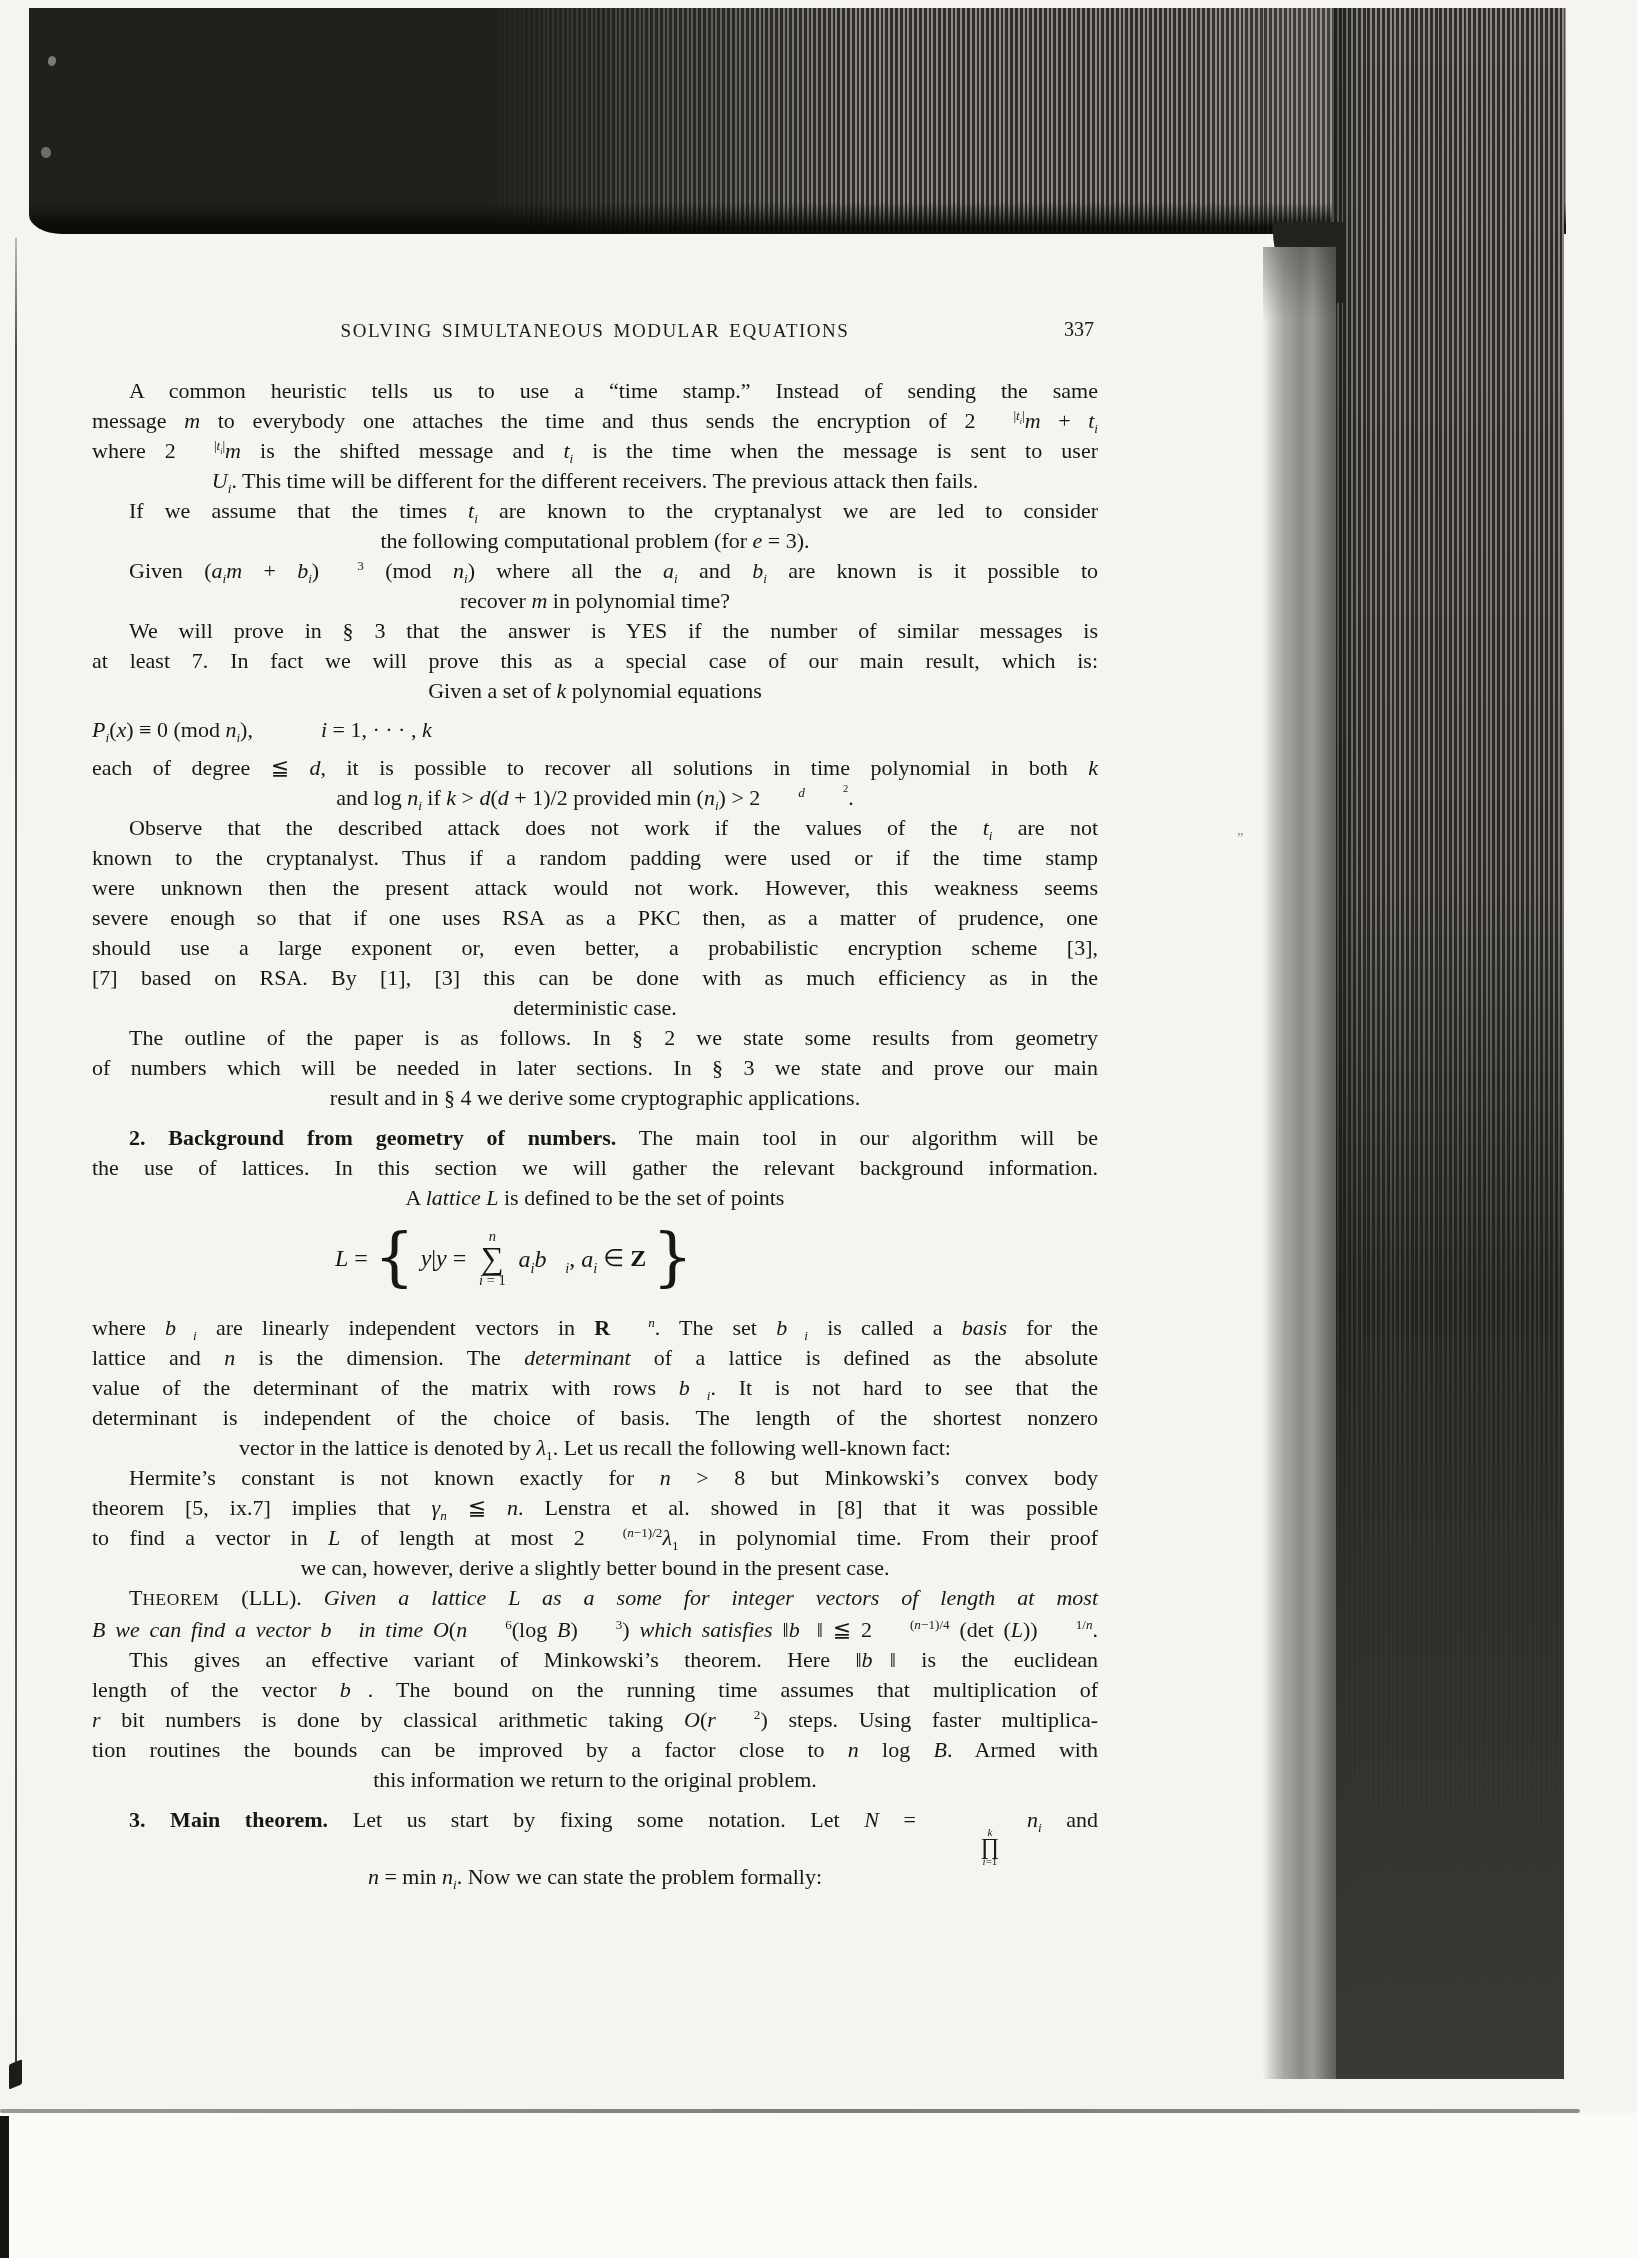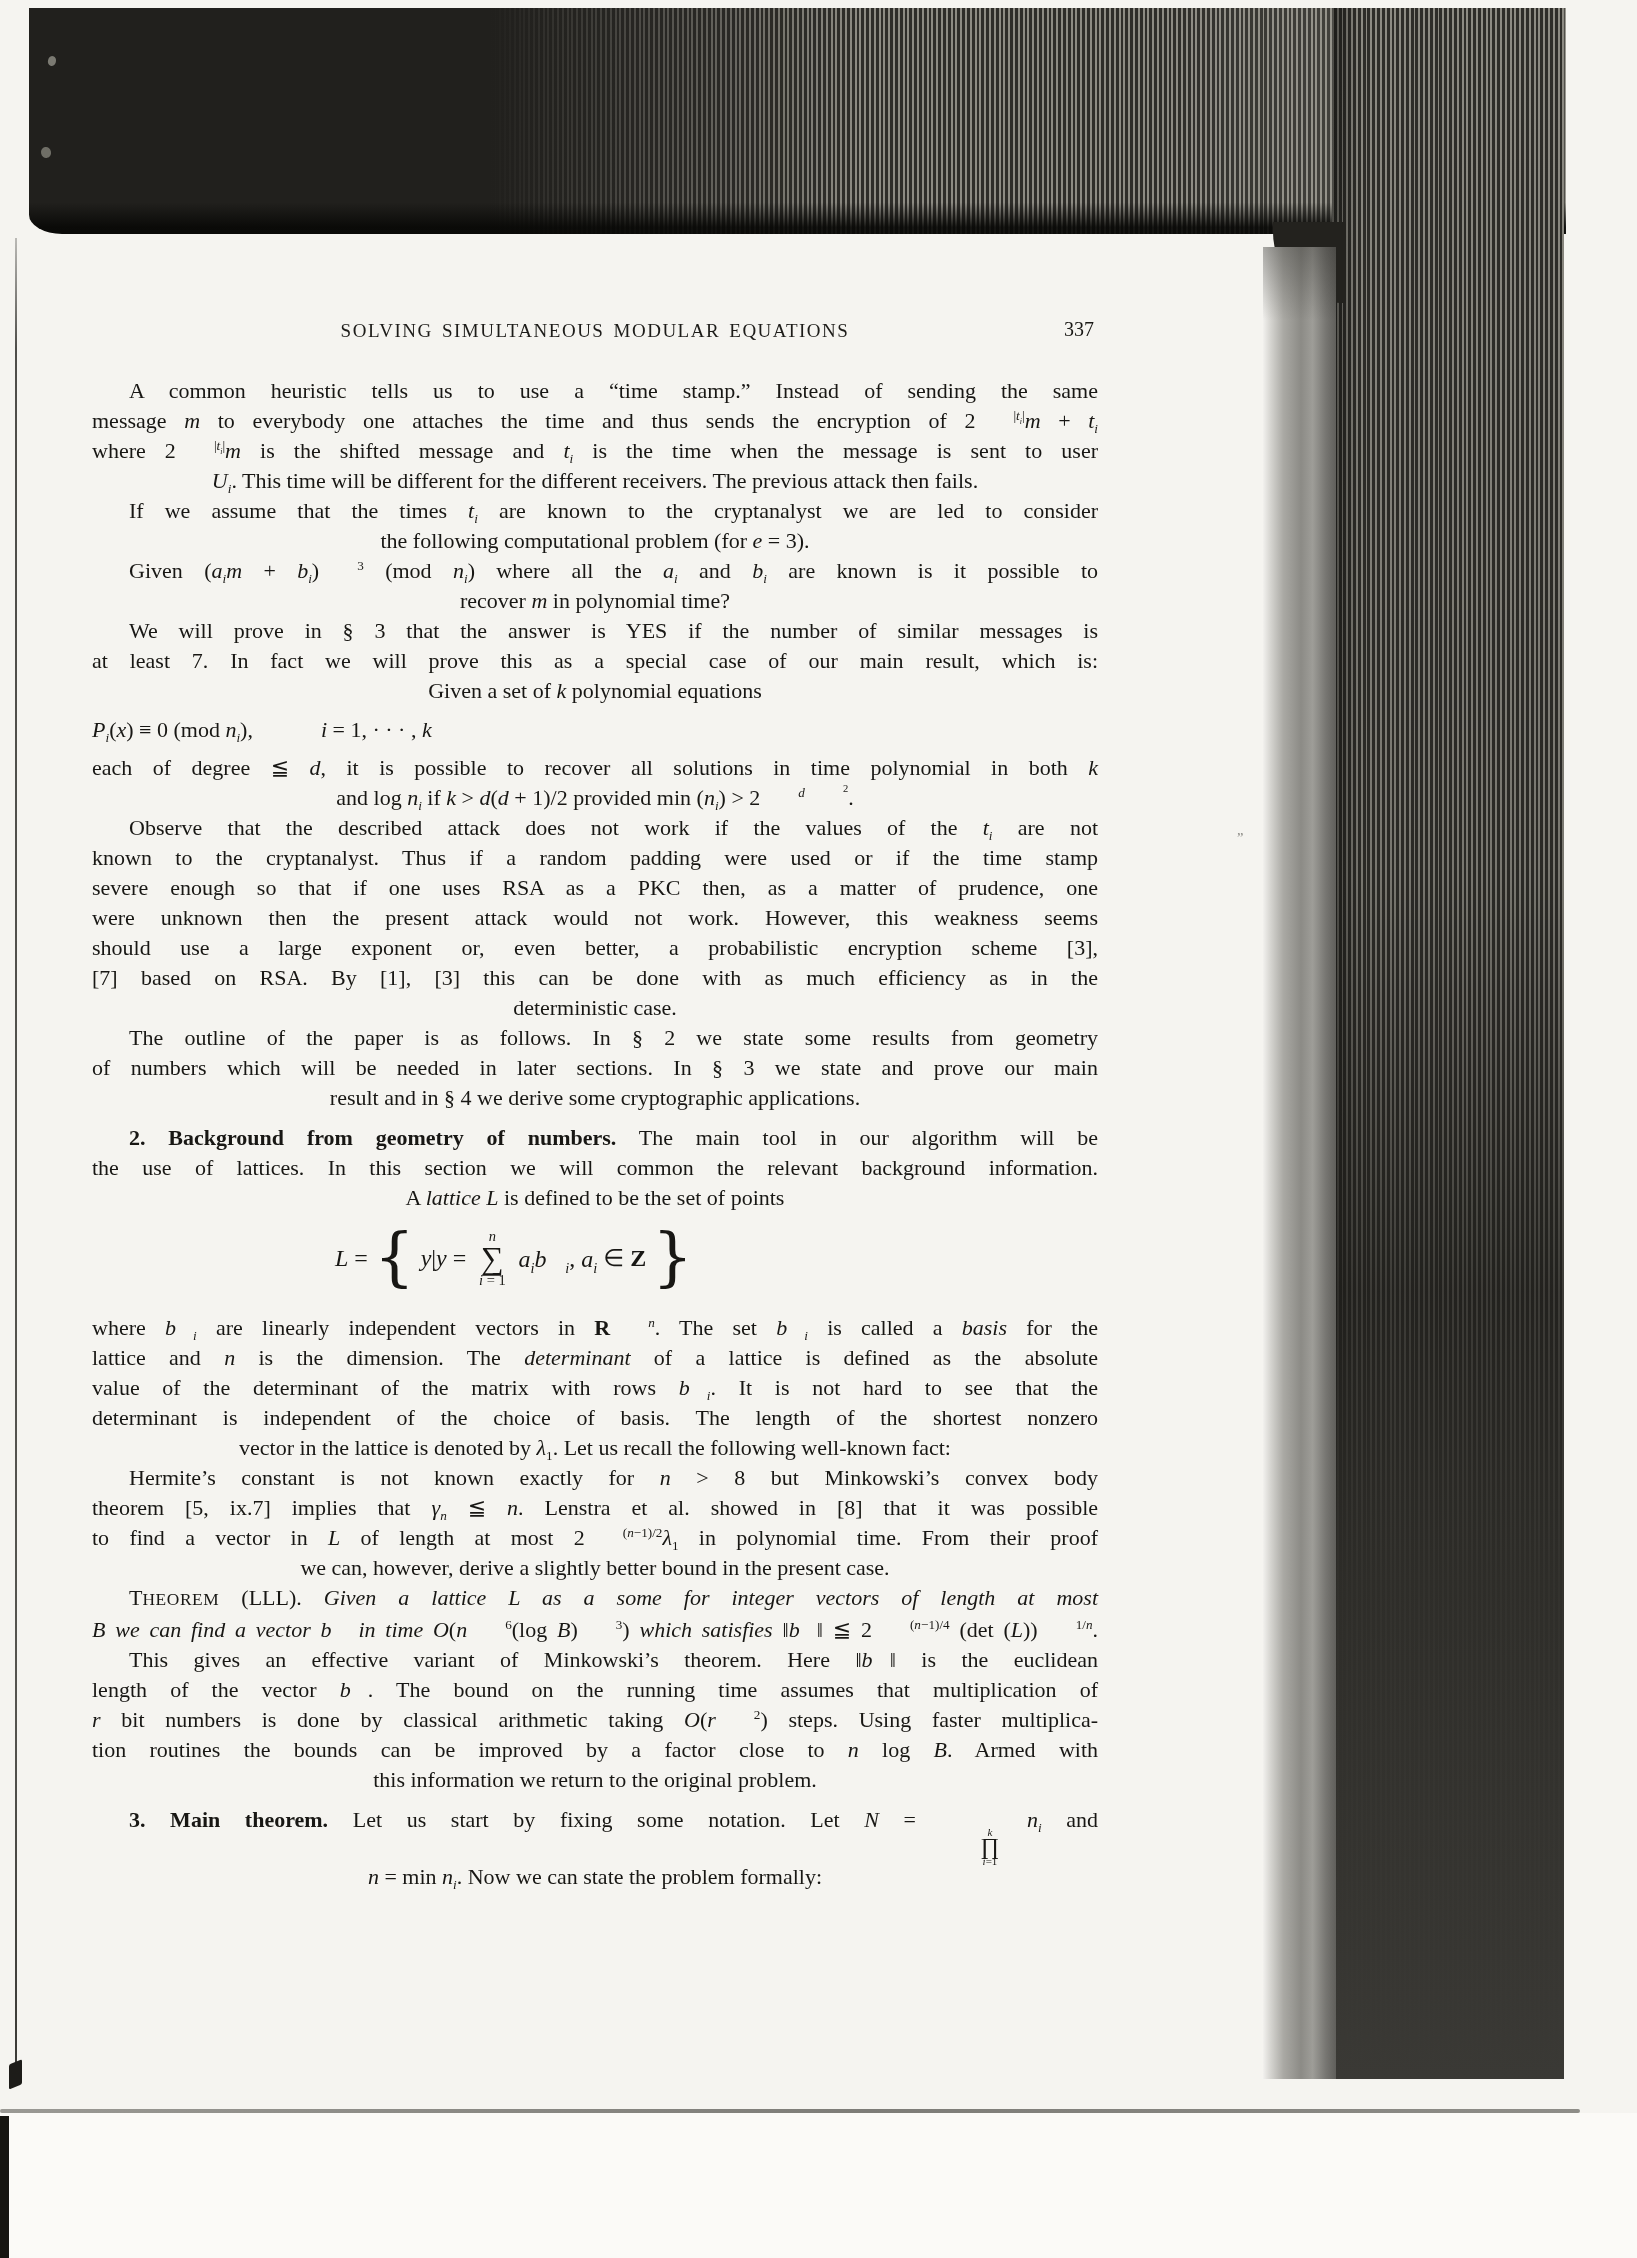--- a/index.html
+++ b/index.html
@@ -139,30 +139,30 @@
         <div class="jl ind">Given (<i>a<sub>i</sub>m</i> + <i>b<sub>i</sub></i>)<sup>3</sup> (mod <i>n<sub>i</sub></i>) where all the <i>a<sub>i</sub></i> and <i>b<sub>i</sub></i> are known is it possible to</div>
         <div class="ll">recover <i>m</i> in polynomial time?</div>
         <div class="jl ind">We will prove in § 3 that the answer is YES if the number of similar messages is</div>
         <div class="jl">at least 7. In fact we will prove this as a special case of our main result, which is:</div>
         <div class="ll">Given a set of <i>k</i> polynomial equations</div>
         <div class="ctr"><i>P<sub>i</sub></i>(<i>x</i>) ≡ 0 (mod <i>n<sub>i</sub></i>),<span class="gap"></span><i>i</i> = 1, · · · , <i>k</i></div>
         <div class="jl">each of degree ≦ <i>d</i>, it is possible to recover all solutions in time polynomial in both <i>k</i></div>
         <div class="ll">and log <i>n<sub>i</sub></i> if <i>k</i> &gt; <i>d</i>(<i>d</i> + 1)/2 provided min (<i>n<sub>i</sub></i>) &gt; 2<sup><i>d</i><sup>2</sup></sup>.</div>
         <div class="jl ind">Observe that the described attack does not work if the values of the <i>t<sub>i</sub></i> are not</div>
         <div class="jl">known to the cryptanalyst. Thus if a random padding were used or if the time stamp</div>
+        <div class="jl">were unknown then the present attack would not work. However, this weakness seems</div>
         <div class="jl">severe enough so that if one uses RSA as a PKC then, as a matter of prudence, one</div>
-        <div class="jl">were unknown then the present attack would not work. However, this weakness seems</div>
         <div class="jl">should use a large exponent or, even better, a probabilistic encryption scheme [3],</div>
         <div class="jl">[7] based on RSA. By [1], [3] this can be done with as much efficiency as in the</div>
         <div class="ll">deterministic case.</div>
         <div class="jl ind">The outline of the paper is as follows. In § 2 we state some results from geometry</div>
         <div class="jl">of numbers which will be needed in later sections. In § 3 we state and prove our main</div>
         <div class="ll">result and in § 4 we derive some cryptographic applications.</div>
         <div class="jl ind sp"><b>2. Background from geometry of numbers.</b> The main tool in our algorithm will be</div>
-        <div class="jl">the use of lattices. In this section we will common the relevant background information.</div>
+        <div class="jl">the use of lattices. In this section we will gather the relevant background information.</div>
         <div class="ll">A <i>lattice L</i> is defined to be the set of points</div>
         <div class="eqblock"><i>L</i> = <span class="bb">{</span> <i>y</i>|<i>y</i> = <span class="sum">
             <span class="st"><i>n</i></span>
             <span class="ss">∑</span>
             <span class="sb"><i>i</i> = 1</span>
           </span> <i>a<sub>i</sub></i><i>b⃗<sub>i</sub></i>, <i>a<sub>i</sub></i> ∈ <b>Z</b> <span class="bb">}</span></div>
         <div class="jl">where <i>b⃗<sub>i</sub></i> are linearly independent vectors in <b>R</b><sup><i>n</i></sup>. The set <i>b⃗<sub>i</sub></i> is called a <i>basis</i> for the</div>
         <div class="jl">lattice and <i>n</i> is the dimension. The <i>determinant</i> of a lattice is defined as the absolute</div>
         <div class="jl">value of the determinant of the matrix with rows <i>b⃗<sub>i</sub></i>. It is not hard to see that the</div>
         <div class="jl">determinant is independent of the choice of basis. The length of the shortest nonzero</div>

